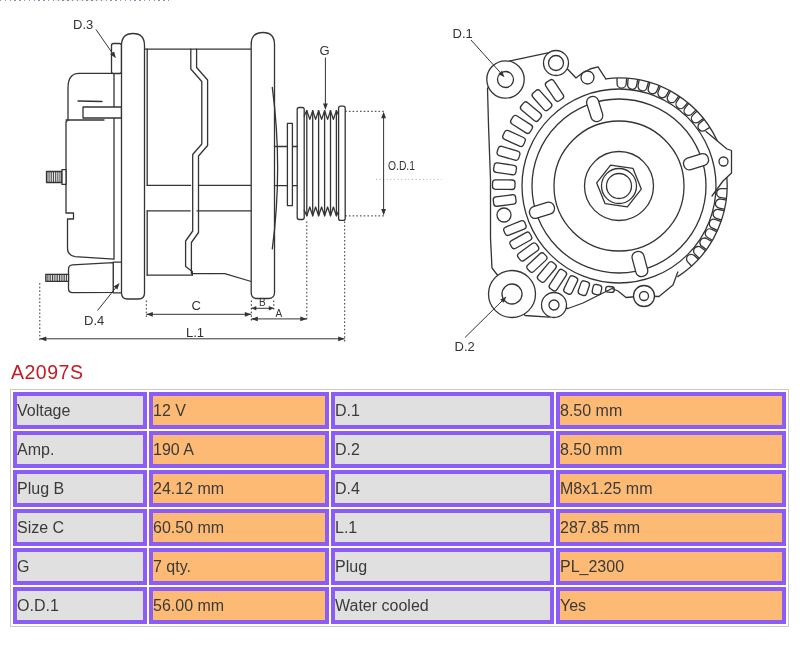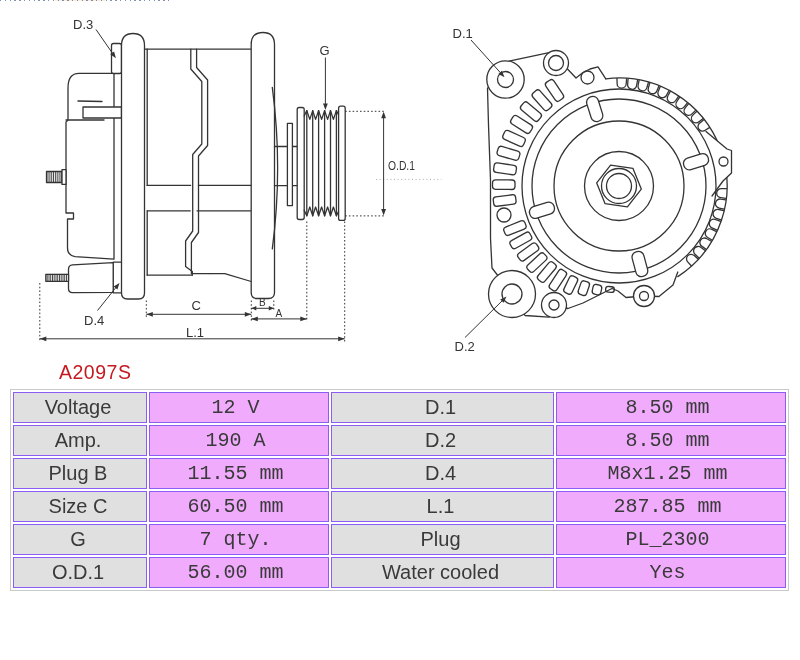--- a/index.html
+++ b/index.html
@@ -1,26 +1,26 @@
 <!DOCTYPE html>
 <html><head><meta charset="utf-8">
 <style>
 html,body{margin:0;padding:0;background:#fff;width:800px;height:660px;overflow:hidden;
 font-family:"Liberation Sans",sans-serif;}
 #wrap{position:relative;width:800px;height:540px;border-radius:7px;}
 #topdots{position:absolute;left:0;top:0;width:169px;height:1px;
 background:repeating-linear-gradient(90deg,rgba(90,107,149,.75) 0 1.5px,rgba(255,255,255,0) 1.5px 4.8px);}
 #topwarm{position:absolute;left:55px;top:0;width:50px;height:1px;background:#f6e2c6;opacity:.6;}
-#title{position:absolute;left:11px;top:361px;font-size:19.5px;color:#c41a21;letter-spacing:0.5px;margin-left:48px;}
+#title{position:absolute;left:11px;top:361px;font-size:19.5px;color:#c41a21;letter-spacing:0.5px;}
 table{position:absolute;left:10px;top:389px;border-collapse:separate;border-spacing:2px;
 border:1px solid #c9c9c9;table-layout:fixed;width:779px;}
-td{height:29px;font-size:20px;color:#3a3a3a;text-align:center;vertical-align:middle;
-padding:0 7px 0 0;overflow:hidden;white-space:nowrap;border:1px solid #8b5cf6;}
+td{height:29px;font-size:16px;color:#3a3a3a;text-align:left;vertical-align:middle;
+padding:0 7px 0 0;overflow:hidden;white-space:nowrap;border:4px solid #8b5cf6;}
 td.l{background:#e0e0e0;padding-right:4px;}
-td.v{background:#f0abfc;font-family:Liberation Mono, monospace;}
+td.v{background:#fdba74;}
 </style></head>
 <body>
 <div id="wrap">
 <div id="topwarm"></div>
     <div id="topdots"></div>
 <svg width="800" height="360" viewBox="0 0 800 360" style="position:absolute;left:0;top:0">
       <g stroke="#343434" stroke-width="1.3" fill="none" stroke-linejoin="round" stroke-linecap="round">
 <path fill="#fff" d="M114,73.4 H79 Q68,73.4 68,88 V120 L66,122 V213 H73.5 V219 H67.5 V248 Q67.5,255.2 75,256.7 L114,259.2 Z"></path>
 <path d="M114,73.4 H121.5"></path>
 <path d="M78,101 L102,101.5"></path>
@@ -217,21 +217,21 @@
           <td class="v">8.50 mm</td>
         </tr>
         <tr>
           <td class="l">Amp.</td>
           <td class="v">190 A</td>
           <td class="l">D.2</td>
           <td class="v">8.50 mm</td>
         </tr>
         <tr>
           <td class="l">Plug B</td>
-          <td class="v">11.55 mm</td>
+          <td class="v">24.12 mm</td>
           <td class="l">D.4</td>
           <td class="v">M8x1.25 mm</td>
         </tr>
         <tr>
           <td class="l">Size C</td>
           <td class="v">60.50 mm</td>
           <td class="l">L.1</td>
           <td class="v">287.85 mm</td>
         </tr>
         <tr>

